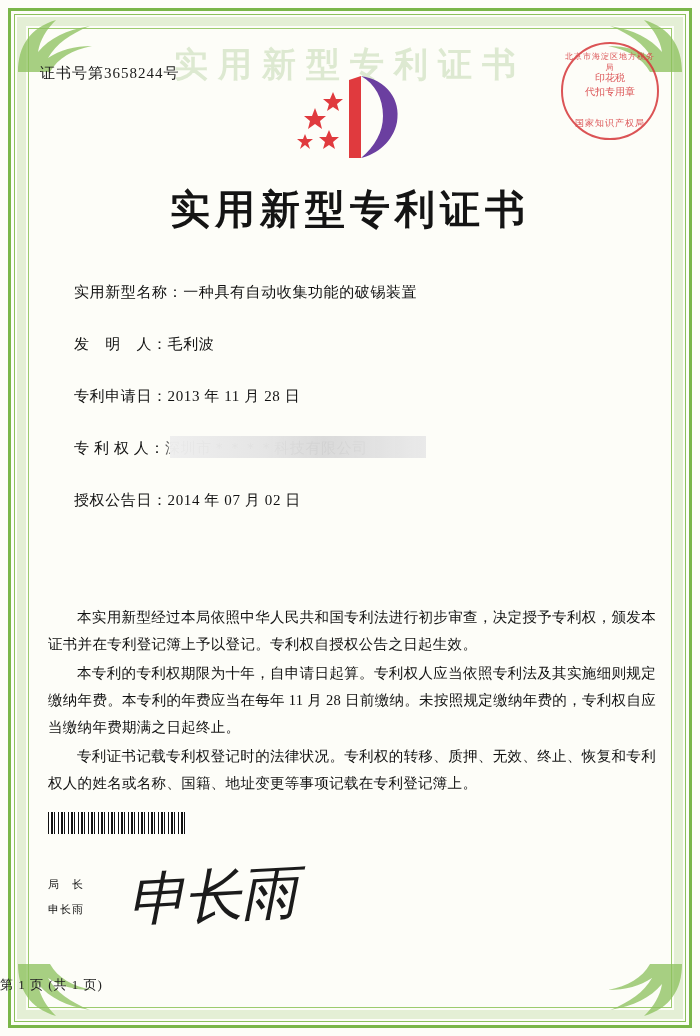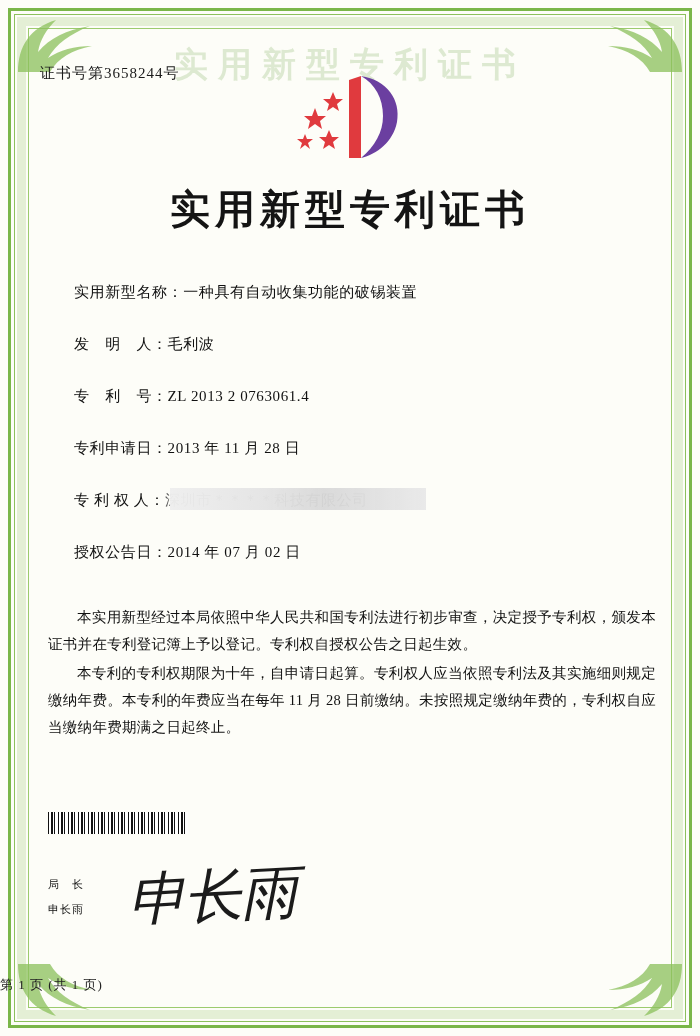--- a/index.html
+++ b/index.html
@@ -301,54 +301,58 @@
       <path d="M72 4 C98 8 112 28 108 50 C104 70 88 82 72 86 C86 74 94 60 94 44 C94 26 86 12 72 4 Z" fill="#6b3fa0"></path>
       <g fill="#e03a3e">
         <polygon points="26,36 29,44 37,44 31,49 33,57 26,52 19,57 21,49 15,44 23,44"></polygon>
         <polygon points="44,20 47,27 54,27 48,32 50,39 44,35 38,39 40,32 34,27 41,27"></polygon>
         <polygon points="40,58 43,65 50,65 44,70 46,77 40,73 34,77 36,70 30,65 37,65"></polygon>
         <polygon points="16,62 18,67 24,67 19,71 21,77 16,73 11,77 13,71 8,67 14,67"></polygon>
       </g>
     </svg>
   </div>
 
+  <div class="seal-tr">
+    <div class="arc">北京市海淀区地方税务局</div>
+    <div class="l1">印花税</div>
+    <div class="l2">代扣专用章</div>
+    <div class="l3">国家知识产权局</div>
+  </div>
 
   <div class="title">实用新型专利证书</div>
 
   <div class="fields">
 
     <div class="field">
       <span class="lbl">实用新型名称：</span><span class="val">一种具有自动收集功能的破锡装置</span>
     </div>
 
     <div class="field">
       <span class="lbl">发　明　人：</span><span class="val">毛利波</span>
     </div>
 
-    <div class="field">
-      <span class="lbl">专　利　号：</span><span class="val">ZL 2013 2 0763061.4</span>
-    </div>
 
     <div class="field">
       <span class="lbl">专利申请日：</span><span class="val">2013 年 11 月 28 日</span>
     </div>
 
     <div class="field redacted">
       <span class="lbl">专 利 权 人：</span><span class="val">深圳市＊＊＊＊科技有限公司</span>
       <span class="redact-box"></span>
     </div>
 
     <div class="field">
       <span class="lbl">授权公告日：</span><span class="val">2014 年 07 月 02 日</span>
     </div>
   </div>
 
   <div class="body-text">
     <p>本实用新型经过本局依照中华人民共和国专利法进行初步审查，决定授予专利权，颁发本证书并在专利登记簿上予以登记。专利权自授权公告之日起生效。</p>
     <p>本专利的专利权期限为十年，自申请日起算。专利权人应当依照专利法及其实施细则规定缴纳年费。本专利的年费应当在每年 11 月 28 日前缴纳。未按照规定缴纳年费的，专利权自应当缴纳年费期满之日起终止。</p>
+    <p>专利证书记载专利权登记时的法律状况。专利权的转移、质押、无效、终止、恢复和专利权人的姓名或名称、国籍、地址变更等事项记载在专利登记簿上。</p>
   </div>
 
   <div class="barcode"></div>
 
   <div class="sig-block">
     <div>局　长</div>
     <div>申长雨</div>
   </div>
   <div class="sig-script">申长雨</div>
 

